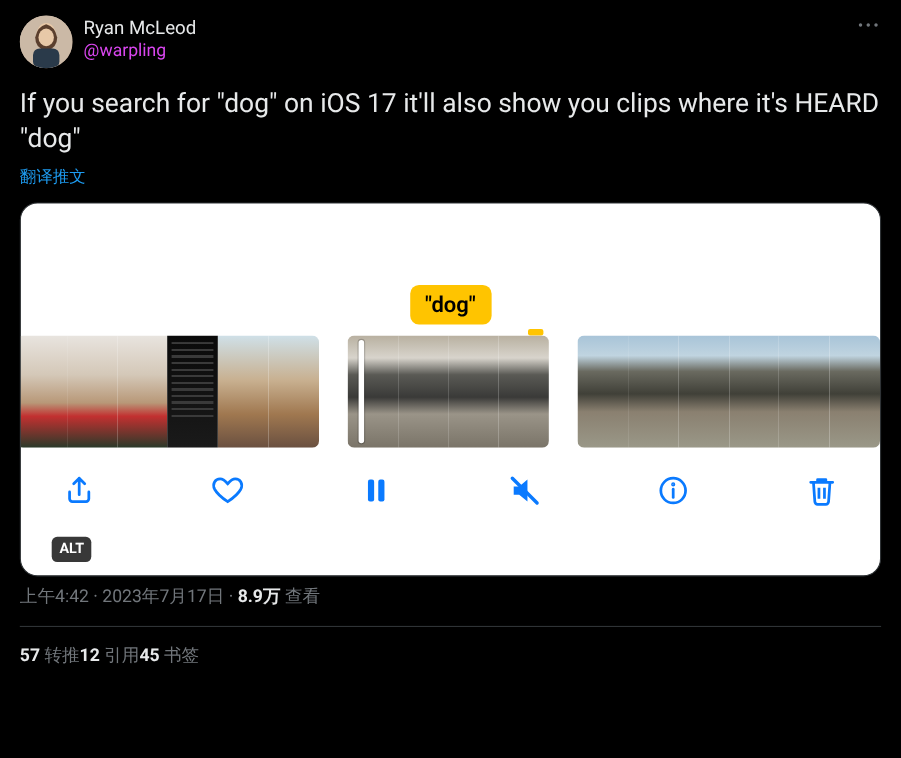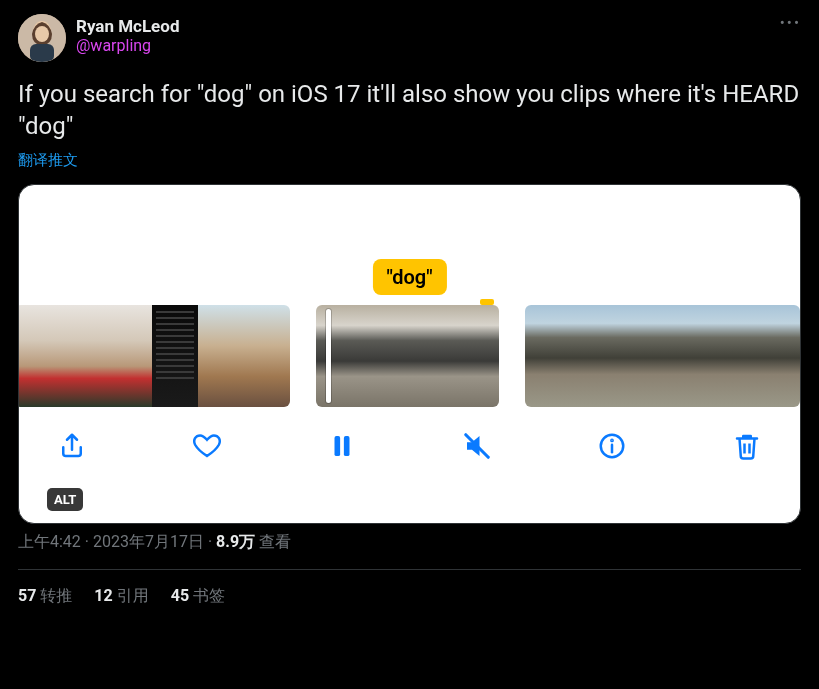--- a/index.html
+++ b/index.html
@@ -24,21 +24,21 @@
     width: 48px;
     height: 48px;
     border-radius: 50%;
     overflow: hidden;
     flex-shrink: 0;
     background: linear-gradient(135deg, #d9c9b8 0%, #8a6f5a 100%);
     position: relative;
   }
   .avatar svg { width: 100%; height: 100%; }
   .name-block { display: flex; flex-direction: column; line-height: 1.2; margin-top: 2px; }
-  .display-name { font-weight: 700; font-size: 17px; color: #e7e9ea; }
+  .display-name { font-weight: 400; font-size: 17px; color: #e7e9ea; }
   .handle { color: #d946ef; font-size: 16px; }
   .more {
     position: absolute;
     right: 0;
     top: 0;
     color: #71767b;
     font-size: 15px;
     letter-spacing: 2px;
     cursor: pointer;
   }
@@ -184,21 +184,20 @@
     font-size: 16px;
   }
   .meta .views-count { color: #e7e9ea; font-weight: 700; }
   .divider {
     border: none;
     border-top: 1px solid #2f3336;
     margin-top: 16px;
   }
   .stats {
     display: flex;
-    gap: 22px;
     padding-top: 16px;
     font-size: 16px;
     color: #71767b;
   }
   .stats .num { color: #e7e9ea; font-weight: 700; margin-right: 4px; }
 </style>
 </head>
 <body>
 
 <div class="tweet">

